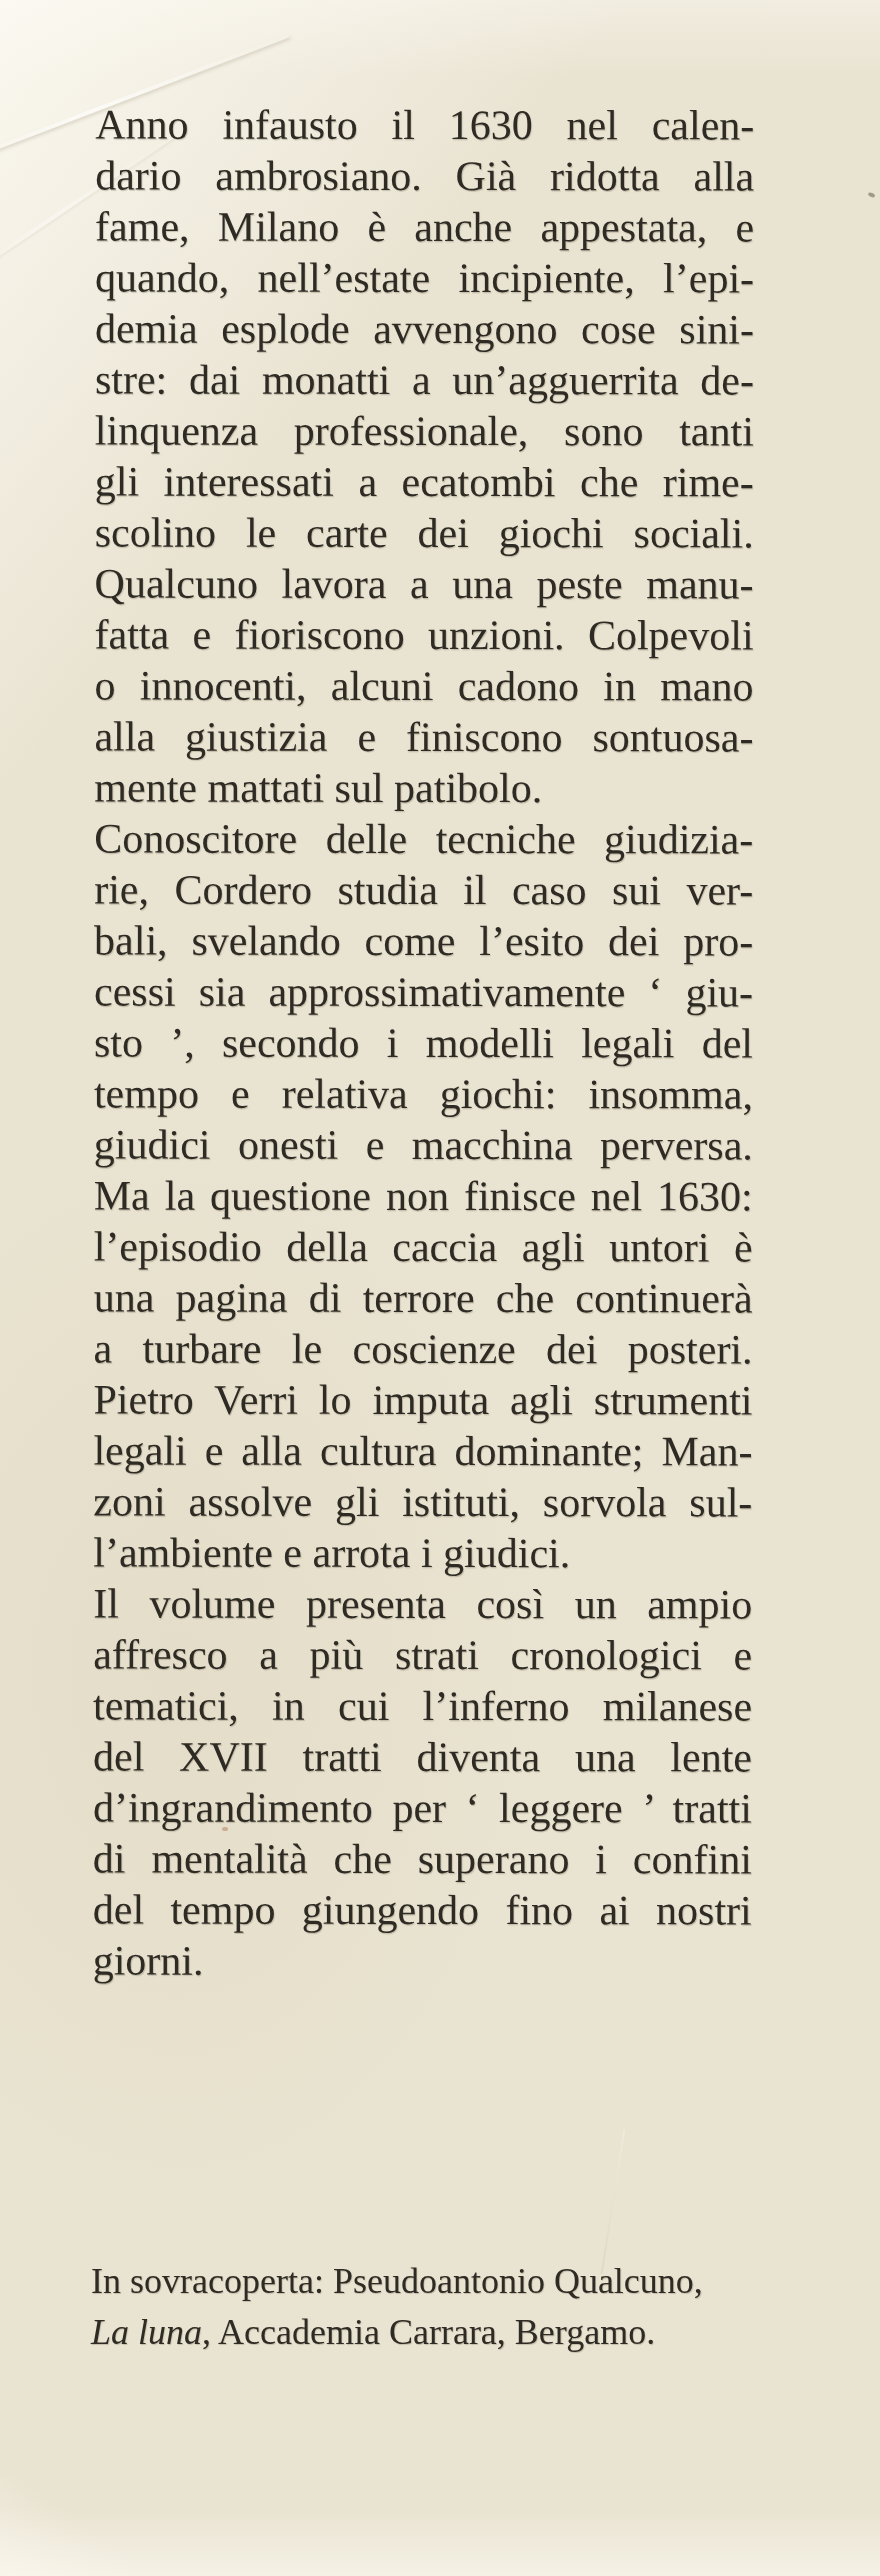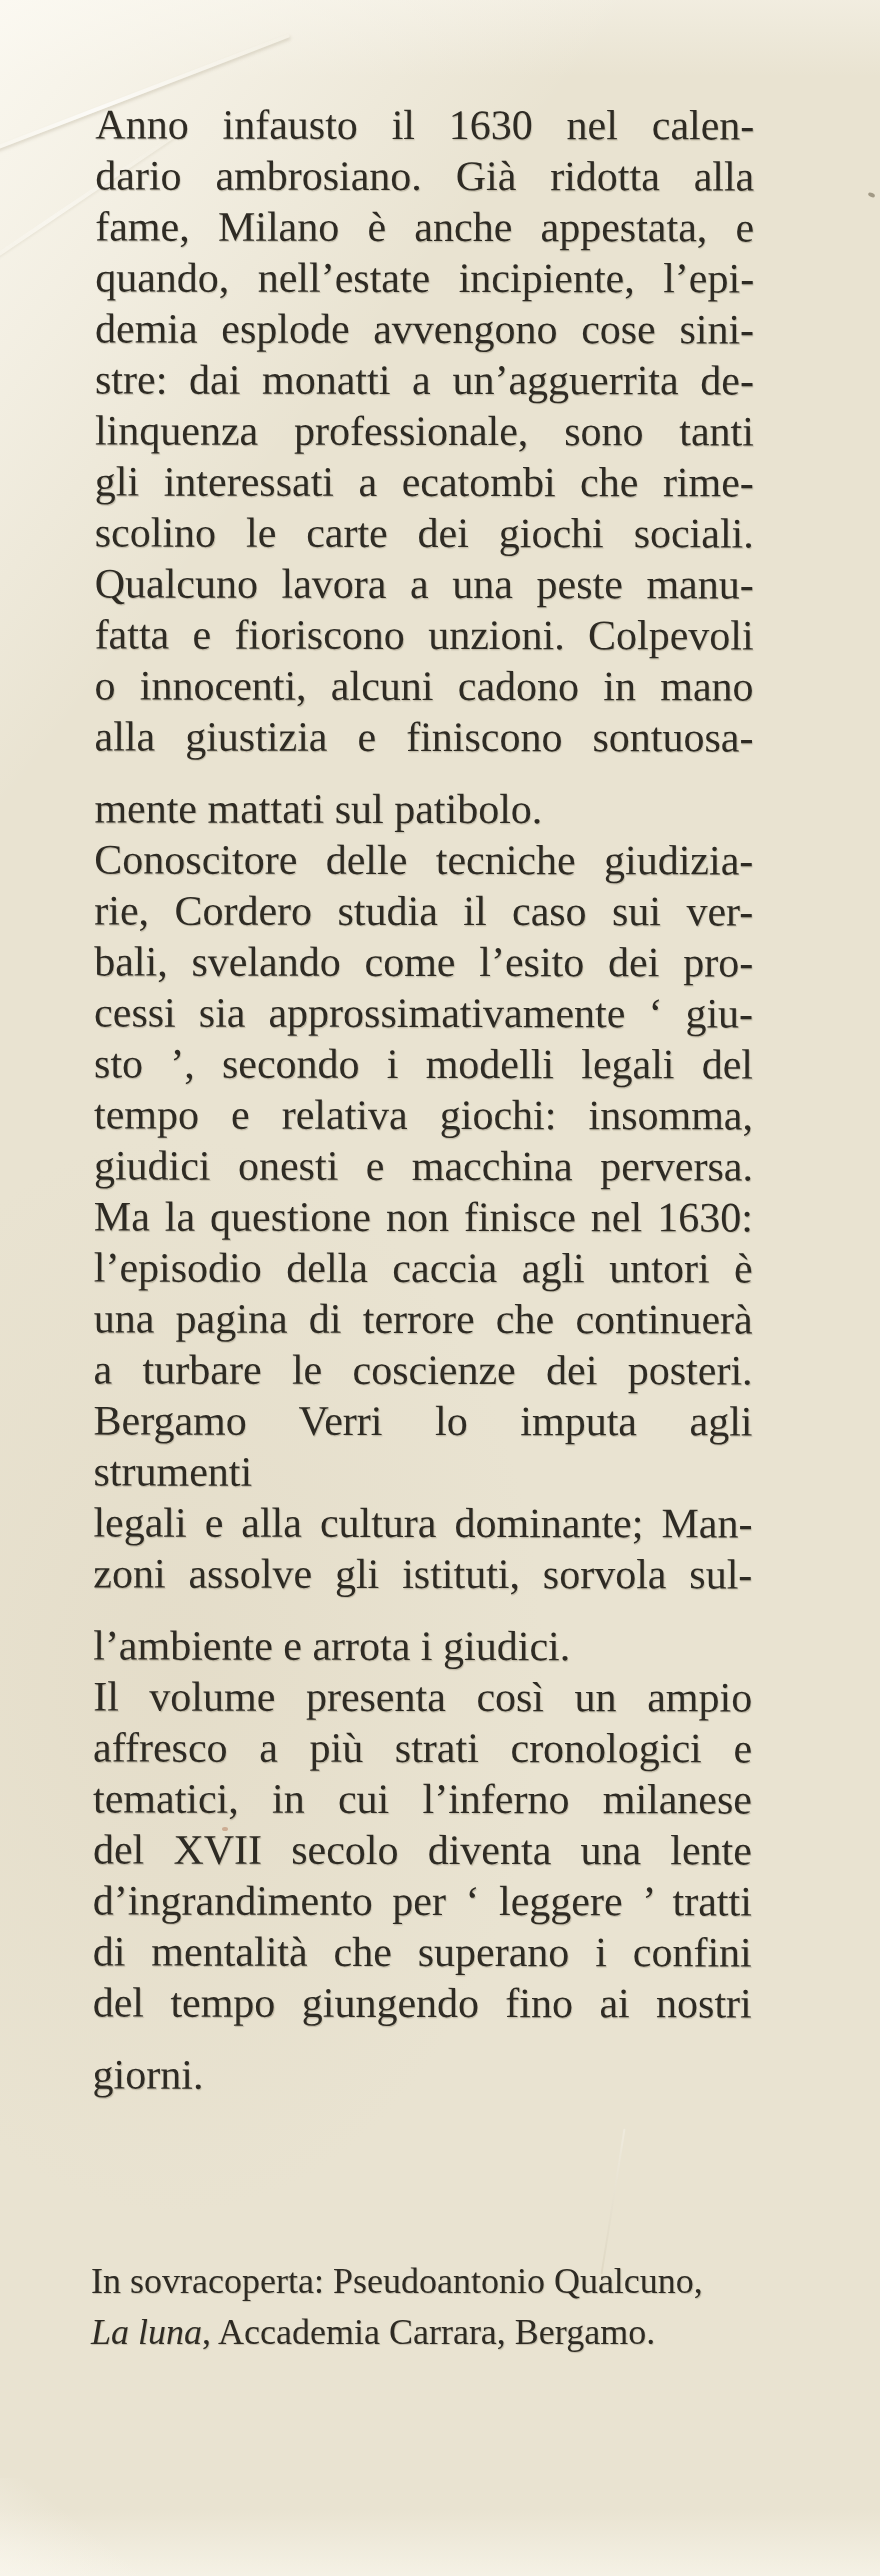--- a/index.html
+++ b/index.html
@@ -91,21 +91,20 @@
   }
   .paragraph { margin: 0; }
   .line {
     text-align: justify;
     text-align-last: justify;
     text-justify: inter-word;
     white-space: normal;
   }
   .line-last {
     text-align-last: left;
-    margin-top: 21px;
   }
   
   .credit {
     position: absolute;
     left: 91px;
     top: 2256px;
     width: 700px;
     font-size: 36px;
     line-height: 51px;
     color: var(--ink, #2e2b24);
@@ -149,30 +148,30 @@
         <div class="line">cessi sia approssimativamente ‘ giu-</div>
         <div class="line">sto ’, secondo i modelli legali del</div>
         <div class="line">tempo e relativa giochi: insomma,</div>
         <div class="line">giudici onesti e macchina perversa.</div>
       </div>
       <div class="paragraph">
         <div class="line">Ma la questione non finisce nel 1630:</div>
         <div class="line">l’episodio della caccia agli untori è</div>
         <div class="line">una pagina di terrore che continuerà</div>
         <div class="line">a turbare le coscienze dei posteri.</div>
-        <div class="line">Bergamo Verri lo imputa agli strumenti</div>
+        <div class="line">Pietro Verri lo imputa agli strumenti</div>
         <div class="line">legali e alla cultura dominante; Man-</div>
         <div class="line">zoni assolve gli istituti, sorvola sul-</div>
         <div class="line line-last">l’ambiente e arrota i giudici.</div>
       </div>
       <div class="paragraph">
         <div class="line">Il volume presenta così un ampio</div>
         <div class="line">affresco a più strati cronologici e</div>
         <div class="line">tematici, in cui l’inferno milanese</div>
-        <div class="line">del XVII secolo diventa una lente</div>
+        <div class="line">del XVII tratti diventa una lente</div>
         <div class="line">d’ingrandimento per ‘ leggere ’ tratti</div>
         <div class="line">di mentalità che superano i confini</div>
         <div class="line">del tempo giungendo fino ai nostri</div>
         <div class="line line-last">giorni.</div>
       </div>
     </div>
 
   <div class="credit">
     <div class="credit-line">In sovracoperta: Pseudoantonio Qualcuno,</div>
     <div class="credit-line"><span class="it">La luna</span><span>, Accademia Carrara, Bergamo.</span></div>

